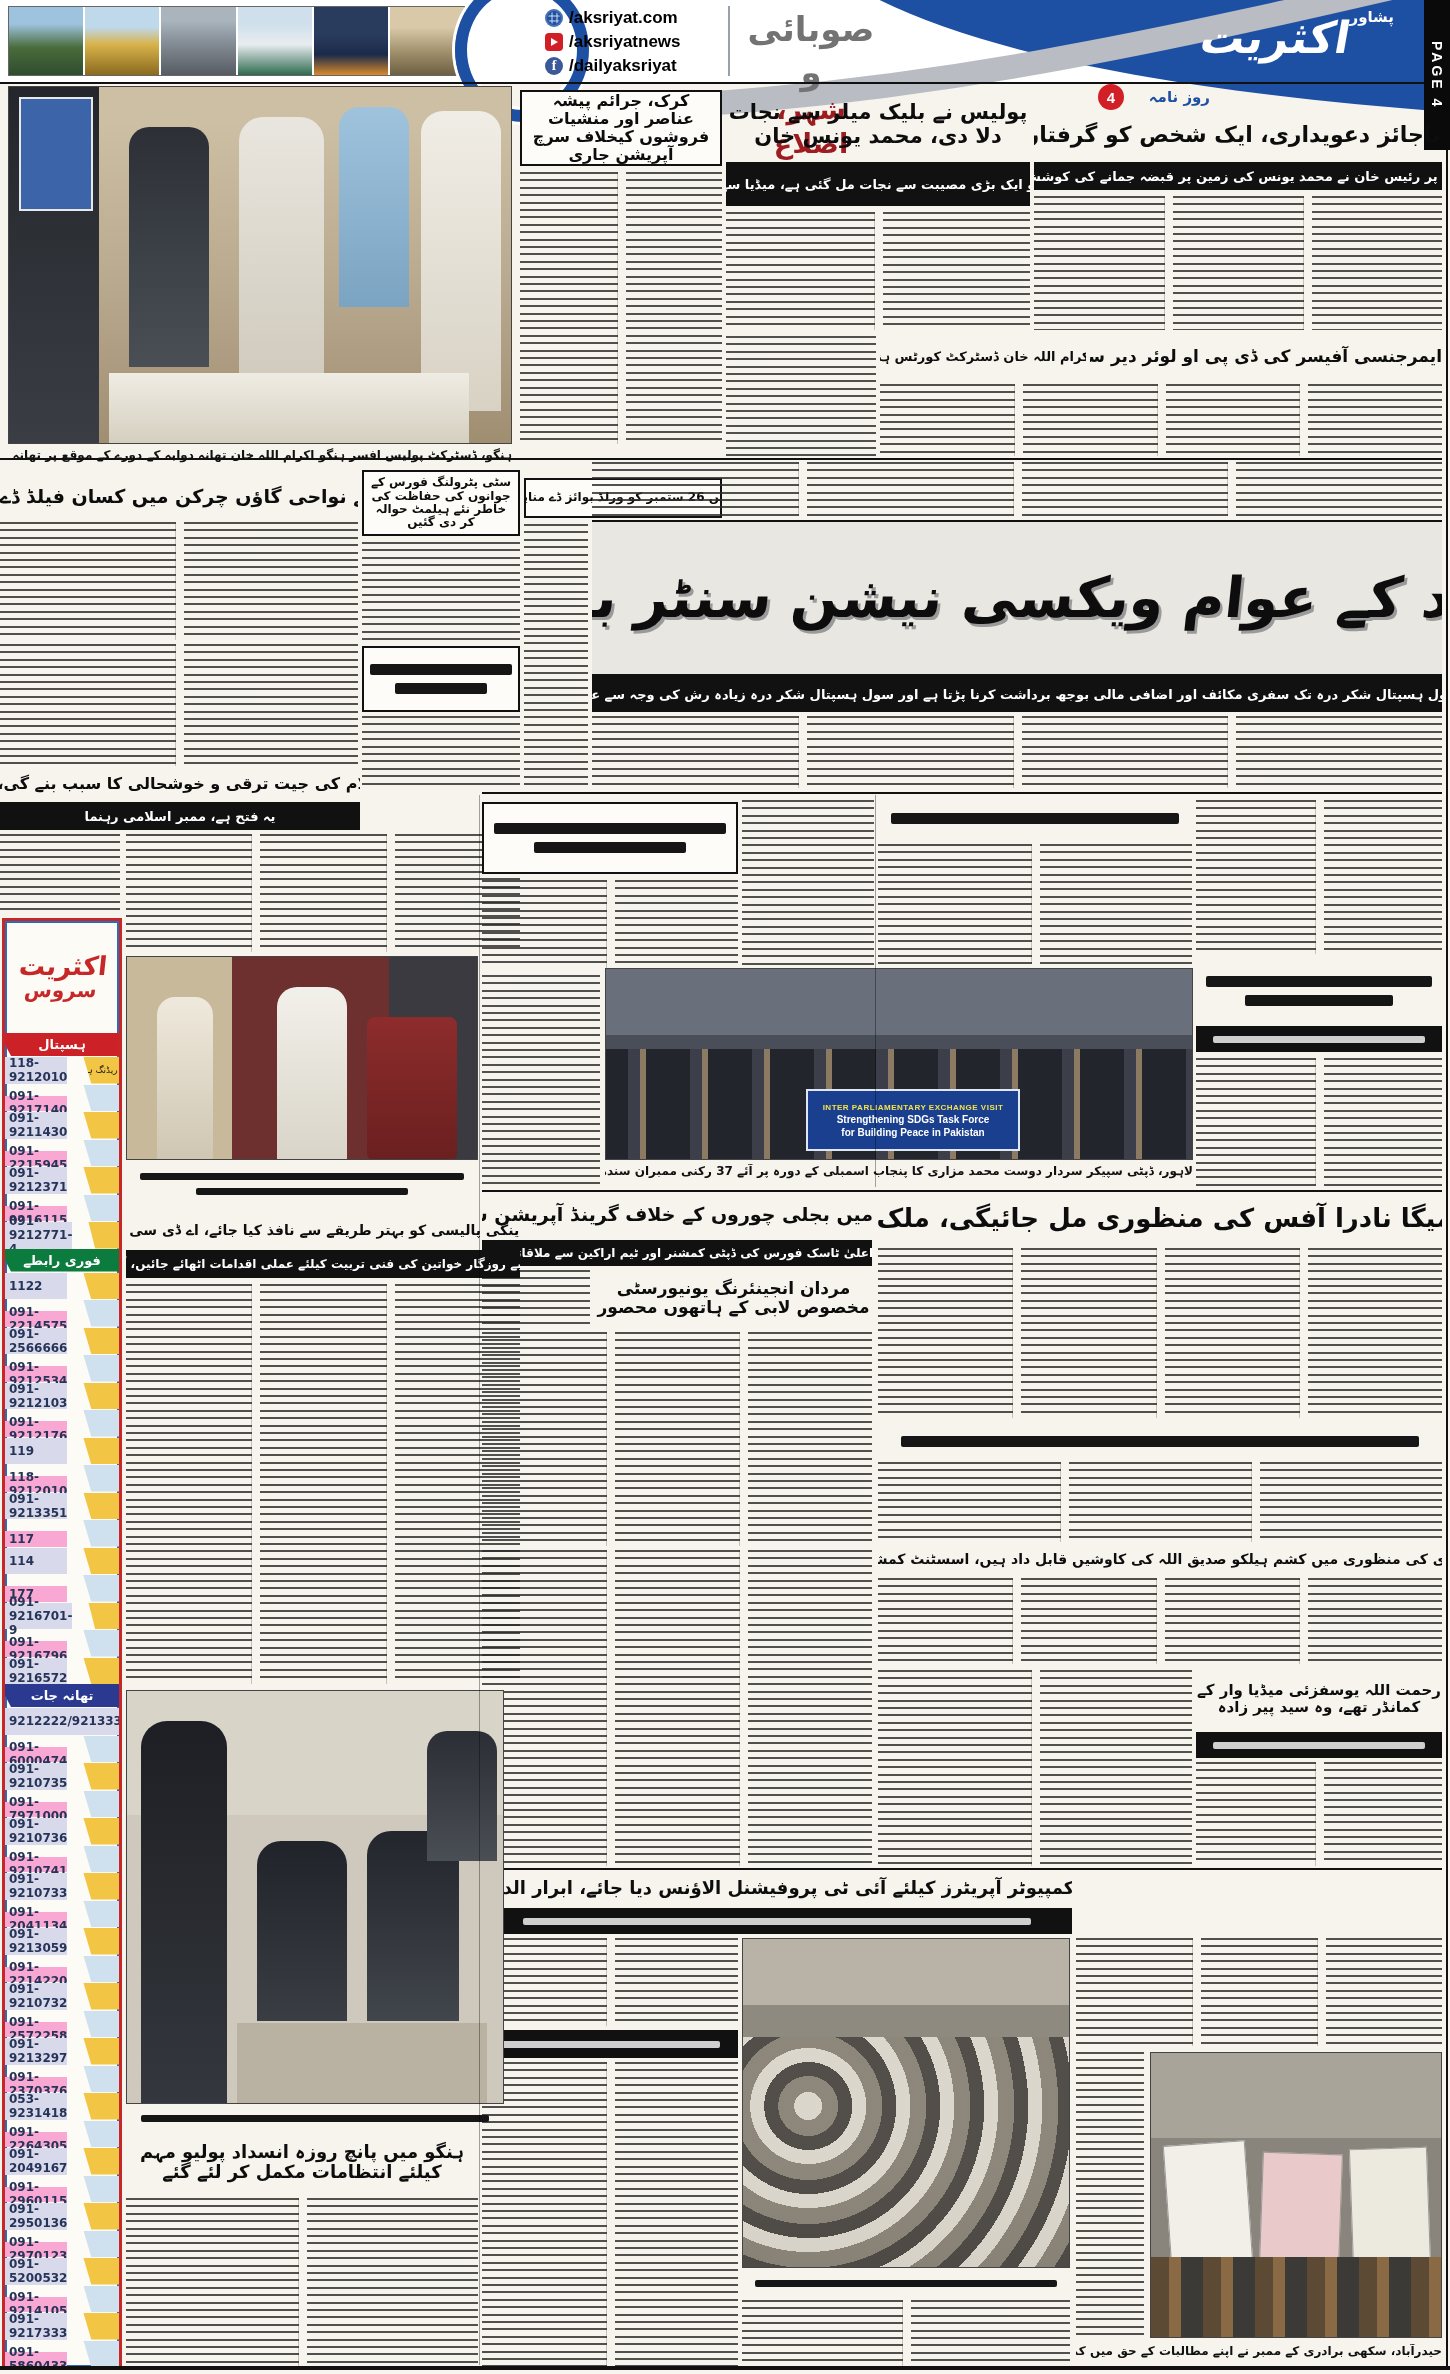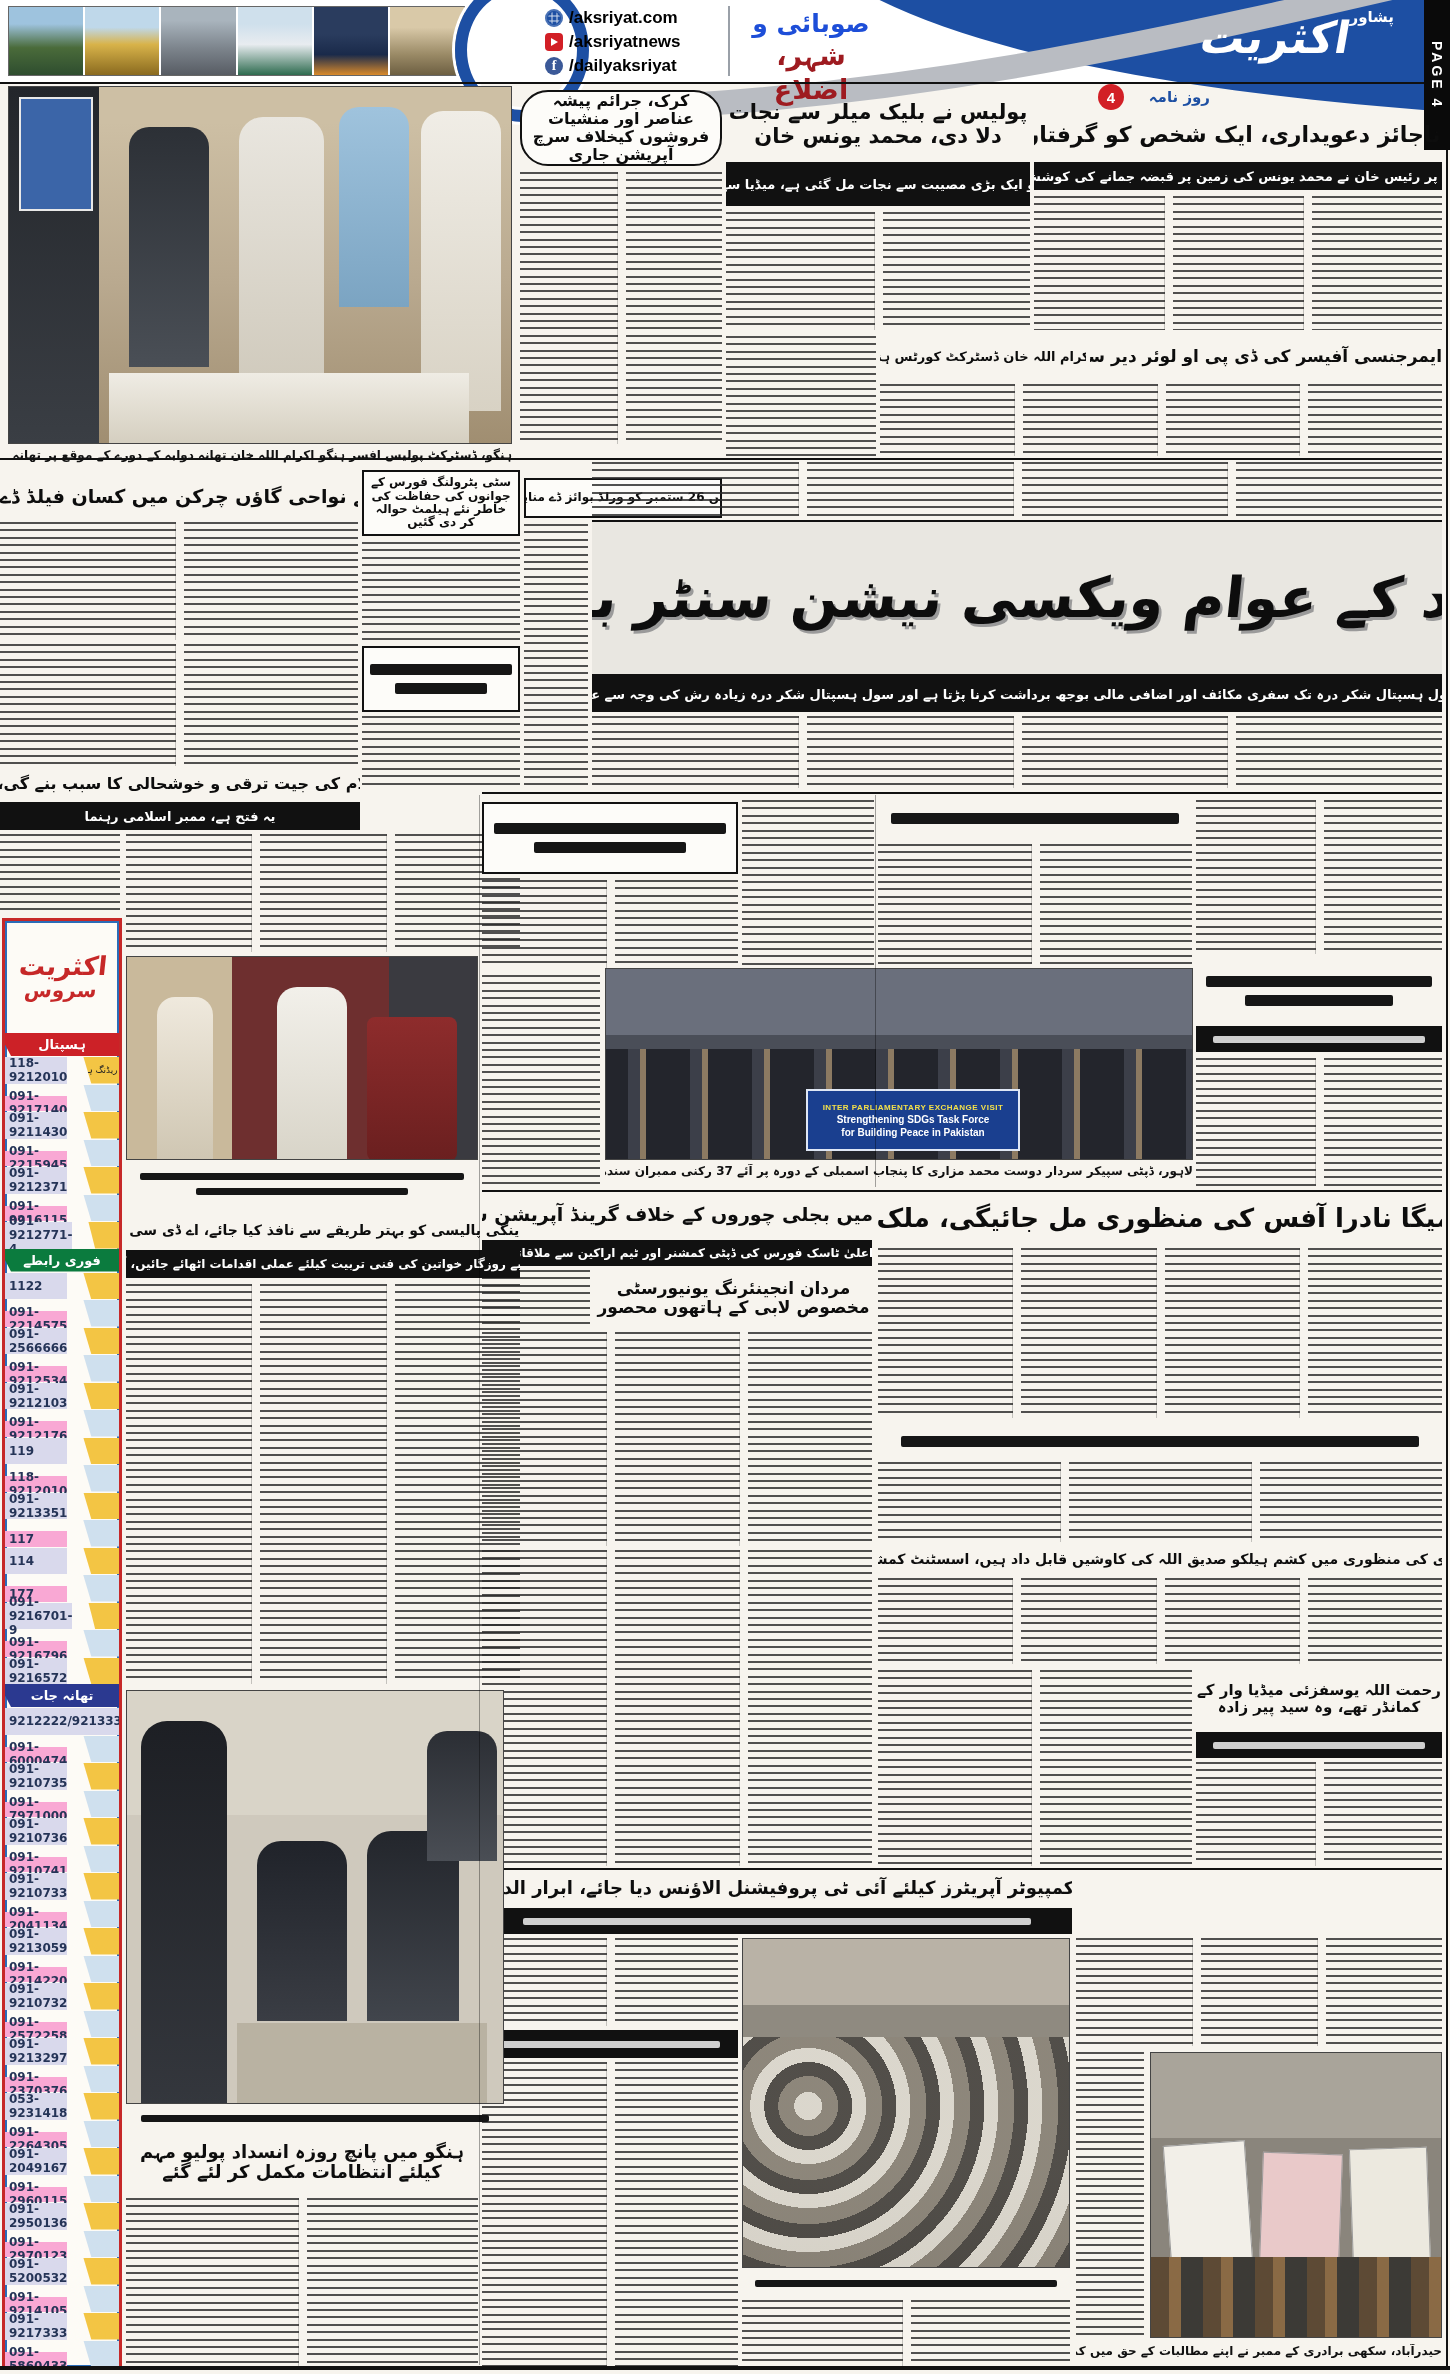--- a/index.html
+++ b/index.html
@@ -97,21 +97,21 @@
       <span class="ic yt"></span>
       <span class="txt">/aksriyatnews</span>
     </div>
     <div class="social-row">
       <span class="ic fb">f</span>
       <span class="txt">/dailyaksriyat</span>
     </div>
   </div>
   <div class="abs" style="left:728px;top:6px;width:2px;height:70px;background:#9aa0a8;"></div>
   <div class="abs" style="left:736px;top:8px;width:150px;direction:rtl;text-align:center;font-weight:bold;line-height:1.25;">
-    <div style="color:#1d4ed8;font-size:25px;">صوبائی و</div>
+    <div style="color:#737373;font-size:34px;">صوبائی و</div>
     <div style="color:#9e1b20;font-size:27px;">شہر، اضلاع</div>
   </div>
   <div class="abs" style="left:1040px;top:4px;width:380px;height:68px;direction:rtl;text-align:center;color:#fff;">
     <span style="font-size:15px;font-weight:bold;position:absolute;right:26px;top:4px;">پشاور</span>
     <span style="font-size:44px;font-weight:bold;position:absolute;right:70px;top:8px;transform:skewX(-10deg);">اکثریت</span>
   </div>
   <div class="abs" style="left:1098px;top:84px;width:26px;height:26px;border-radius:50%;background:#d21f26;color:#fff;display:flex;align-items:center;justify-content:center;font-weight:bold;font-size:15px;font-family:'Liberation Sans',sans-serif;">4</div>
   <div class="abs" style="left:1130px;top:88px;width:80px;direction:rtl;color:#1d4fa3;font-weight:bold;font-size:15px;">روز نامہ</div>
 </div>
 <div id="page-strip">PAGE 4</div>
@@ -121,21 +121,21 @@
   <div class="abs" style="left:0;top:0;width:90px;height:100%;background:linear-gradient(#23262b,#3a3e44);"></div>
   <div class="abs" style="left:120px;top:40px;width:80px;height:240px;background:linear-gradient(#2c3036,#4a4f56);border-radius:20px 20px 0 0;"></div>
   <div class="abs" style="left:230px;top:30px;width:85px;height:280px;background:linear-gradient(#e9e6df,#cfc9bb);border-radius:24px 24px 0 0;"></div>
   <div class="abs" style="left:330px;top:20px;width:70px;height:200px;background:linear-gradient(#9fc3dd,#7ba4c2);border-radius:20px 20px 0 0;"></div>
   <div class="abs" style="left:412px;top:24px;width:80px;height:300px;background:linear-gradient(#f0ede6,#d8d2c4);border-radius:22px 22px 0 0;"></div>
   <div class="abs" style="left:100px;bottom:0;width:360px;height:70px;background:linear-gradient(#efece4,#d5cfc0);"></div>
   <div class="abs" style="left:10px;top:10px;width:70px;height:110px;background:#3b65a8;border:2px solid #e8e8e8;"></div>
 </div>
 <div class="cap" style="left:8px;top:448px;width:504px;height:18px;">ہنگو، ڈسٹرکٹ پولیس افسر ہنگو اکرام اللہ خان تھانہ دوابہ کے دورے کے موقع پر تھانہ ریکارڈ چیک کر رہے ہیں</div>
 
-<div class="hl boxed" style="left:520px;top:90px;width:202px;height:76px;font-size:16px;padding:2px 4px;border-radius:28px;">کرک، جرائم پیشہ عناصر اور منشیات فروشوں کیخلاف سرچ آپریشن جاری</div>
+<div class="hl boxed" style="left:520px;top:90px;width:202px;height:76px;font-size:16px;padding:2px 4px;">کرک، جرائم پیشہ عناصر اور منشیات فروشوں کیخلاف سرچ آپریشن جاری</div>
 <div class="body" style="left:520px;top:172px;width:202px;height:272px;">
     <i></i>
     <i></i>
   </div>
 
 <div class="hl" style="left:726px;top:92px;width:304px;height:66px;font-size:21px;">پولیس نے بلیک میلر سے نجات دلا دی، محمد یونس خان</div>
 <div class="strip" style="left:726px;top:162px;width:304px;height:44px;font-size:13px;">عوام کو ایک بڑی مصیبت سے نجات مل گئی ہے، میڈیا سے گفتگو</div>
 <div class="body" style="left:726px;top:212px;width:304px;height:118px;">
     <i></i>
     <i></i>

